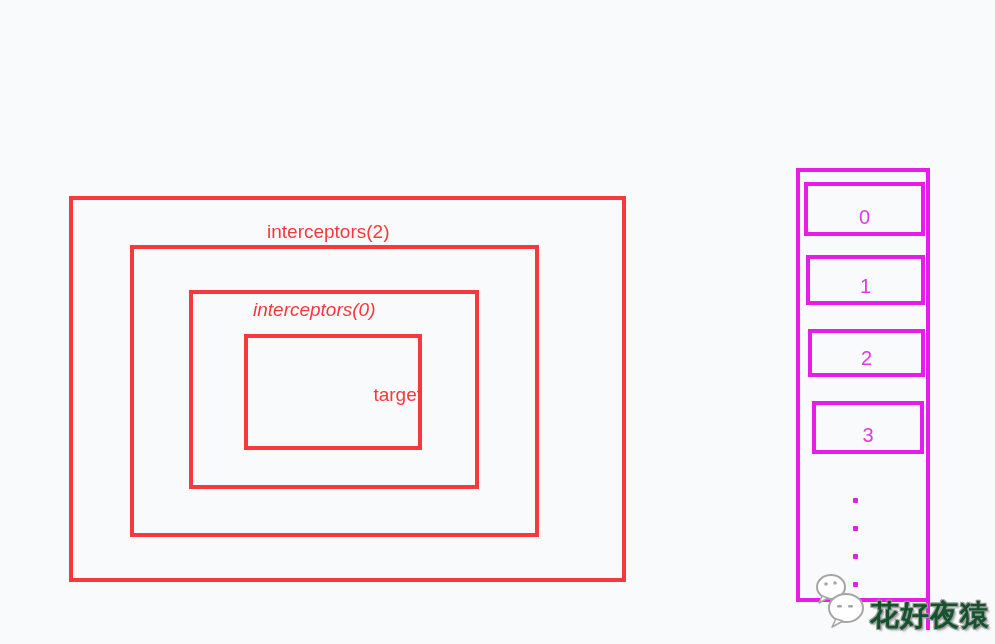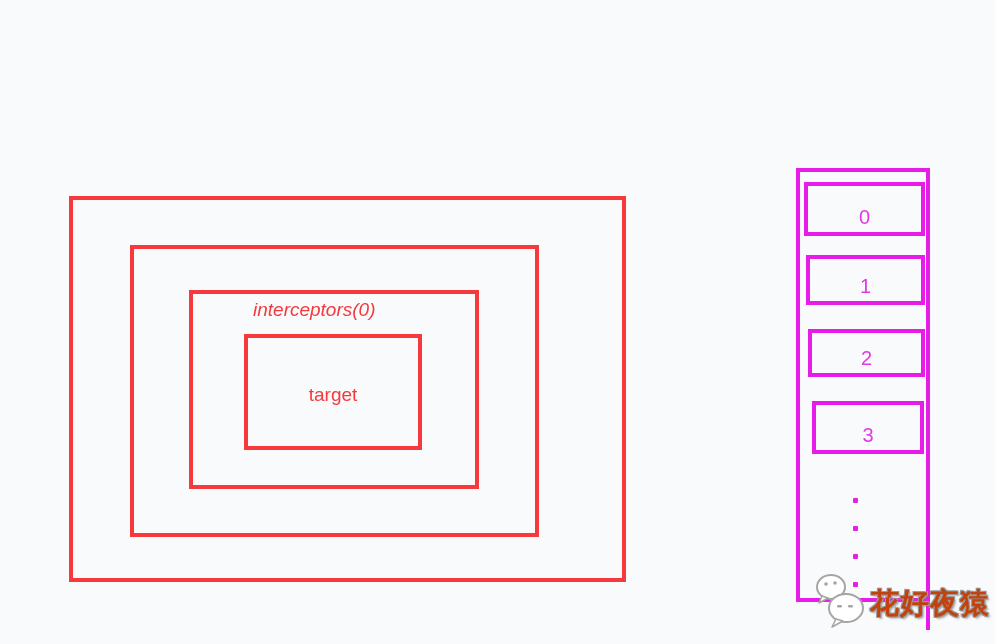--- a/index.html
+++ b/index.html
@@ -21,21 +21,21 @@
   .rrect{position:absolute;border:4px solid var(--red);box-sizing:border-box;background:transparent;}
   #layer2-box{left:69px;top:196px;width:557px;height:386px;}
   #layer1-box{left:130px;top:245px;width:409px;height:292px;}
   #layer0-box{left:189px;top:290px;width:290px;height:199px;}
   #target-box{left:244px;top:334px;width:178px;height:116px;}
 
   .rlabel{position:absolute;color:var(--red);font-size:19px;line-height:21px;white-space:nowrap;}
   #layer2-label{left:267px;top:221px;}
   #layer1-label{left:260px;top:264px;}
   #layer0-label{left:253px;top:299px;font-style:italic;}
-  #target-label{left:244px;top:384px;width:178px;text-align:center;}
+  #target-label{left:244px;top:384px;width:178px;text-align:right;}
 
   
   .mtitle{position:absolute;left:793px;top:126px;color:var(--magenta-text);font-size:20px;white-space:nowrap;}
   .mrect{position:absolute;border:4px solid var(--magenta);box-sizing:border-box;}
   #list-outer-box{left:796px;top:168px;width:134px;height:434px;}
   .mitem{
     display:flex;align-items:flex-end;justify-content:center;
     padding-bottom:3px;color:var(--magenta-text);font-size:20px;
   }
   #list-item-0{left:804px;top:182px;width:121px;height:54px;}
@@ -49,34 +49,35 @@
   .dot{
     position:absolute;left:853px;width:5px;height:5px;border-radius:1px;
     background:var(--magenta);color:transparent;font-size:2px;overflow:hidden;
   }
   #dot-0{top:498px;} #dot-1{top:526px;} #dot-2{top:554px;} #dot-3{top:582px;}
 
   
   .watermark{position:absolute;left:814px;top:572px;display:flex;align-items:flex-start;z-index:5;}
   .wm-logo{width:56px;height:58px;flex:0 0 auto;}
   .wm-text{
-    margin-left:0px;margin-top:12px;
-    font-size:29px;font-weight:700;letter-spacing:1px;color:#c2410c;white-space:nowrap;
+    margin-left:0px;margin-top:24px;
+    font-size:29px;font-weight:700;letter-spacing:1px;color:#14532d;white-space:nowrap;
     text-shadow:
       -1px -1px 0 var(--wm-outline), 1px -1px 0 var(--wm-outline),
       -1px  1px 0 var(--wm-outline), 1px  1px 0 var(--wm-outline),
        2px  2px 2px rgba(120,120,120,.55);
   }
 </style>
 </head>
 <body>
 
 <div class="stage">
 
   <div class="rrect" id="layer2-box"></div>
+  <div class="rlabel" id="layer2-label">interceptors(2)</div>
 
   <div class="rrect" id="layer1-box"></div>
 
   <div class="rrect" id="layer0-box"></div>
   <div class="rlabel" id="layer0-label">interceptors(0)</div>
 
   <div class="rrect" id="target-box"></div>
   <div class="rlabel" id="target-label">target</div>
 
 

